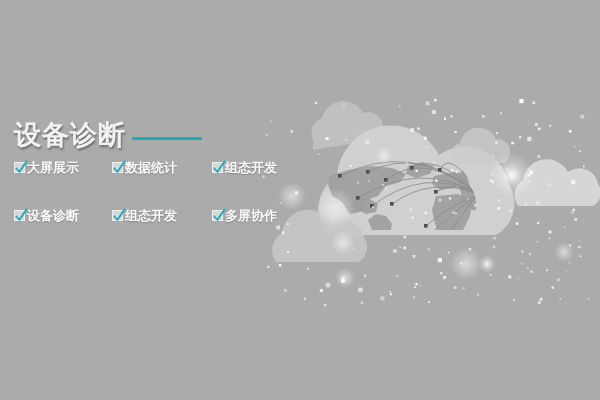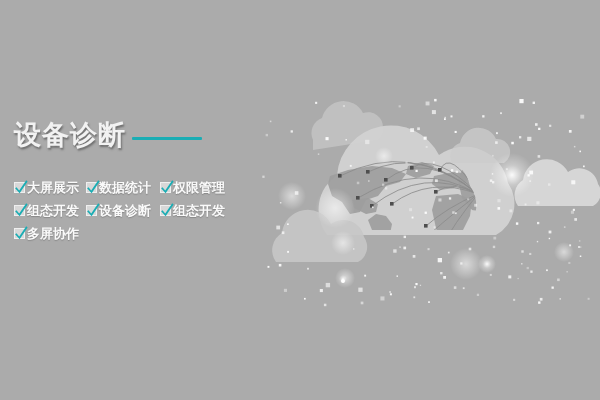--- a/index.html
+++ b/index.html
@@ -62,26 +62,27 @@
     font-size: 15px;
     font-weight: 700;
     letter-spacing: 1px;
     color: #fbfbfb;
     text-shadow: 0 1px 2px rgba(110,110,110,0.7);
     white-space: nowrap;
   }
 
   
   #feature-grid {
-    margin-top: 24px;
+    margin-top: 4px;
     display: grid;
     grid-template-columns: 72px 74px 80px;
     grid-auto-rows: 22px;
     column-gap: 0px;
     row-gap: 1px;
+    gap: 26px;
   }
   .feature-item {
     display: flex;
     align-items: center;
     height: 22px;
   }
   .check-icon {
     position: relative;
     flex: 0 0 auto;
     width: 11px;
@@ -422,28 +423,20 @@
             </svg>
           </span>
           <span class="feature-label">数据统计</span>
         </div>
         <div class="feature-item">
           <span class="check-icon">
             <svg viewBox="0 0 14 15">
               <path d="M2.5 8.2 L5.2 11.6 L12.2 1.2 L13.6 2.4 L5.6 14.2 L1.1 9.3 Z" fill="#1aadb4"></path>
             </svg>
           </span>
-          <span class="feature-label">权限管理</span>
-        </div>
-        <div class="feature-item">
-          <span class="check-icon">
-            <svg viewBox="0 0 14 15">
-              <path d="M2.5 8.2 L5.2 11.6 L12.2 1.2 L13.6 2.4 L5.6 14.2 L1.1 9.3 Z" fill="#1aadb4"></path>
-            </svg>
-          </span>
           <span class="feature-label">组态开发</span>
         </div>
         <div class="feature-item">
           <span class="check-icon">
             <svg viewBox="0 0 14 15">
               <path d="M2.5 8.2 L5.2 11.6 L12.2 1.2 L13.6 2.4 L5.6 14.2 L1.1 9.3 Z" fill="#1aadb4"></path>
             </svg>
           </span>
           <span class="feature-label">设备诊断</span>
         </div>

